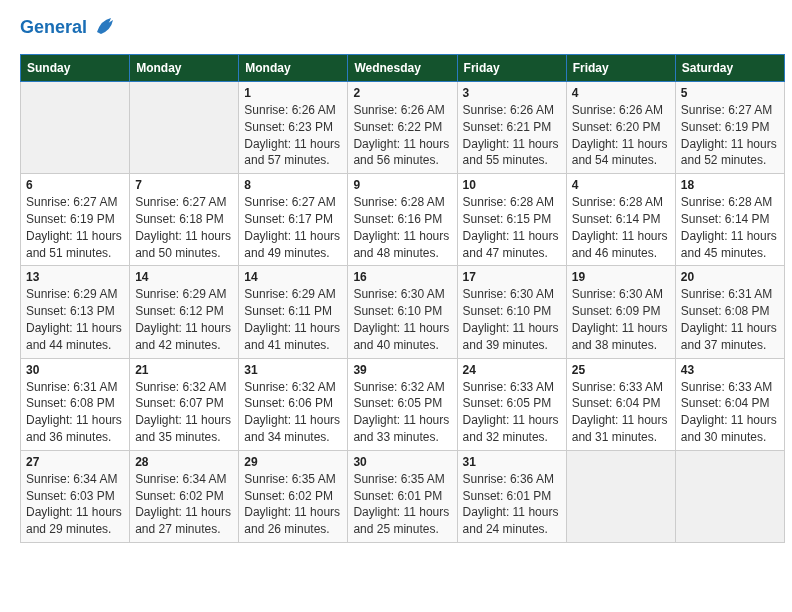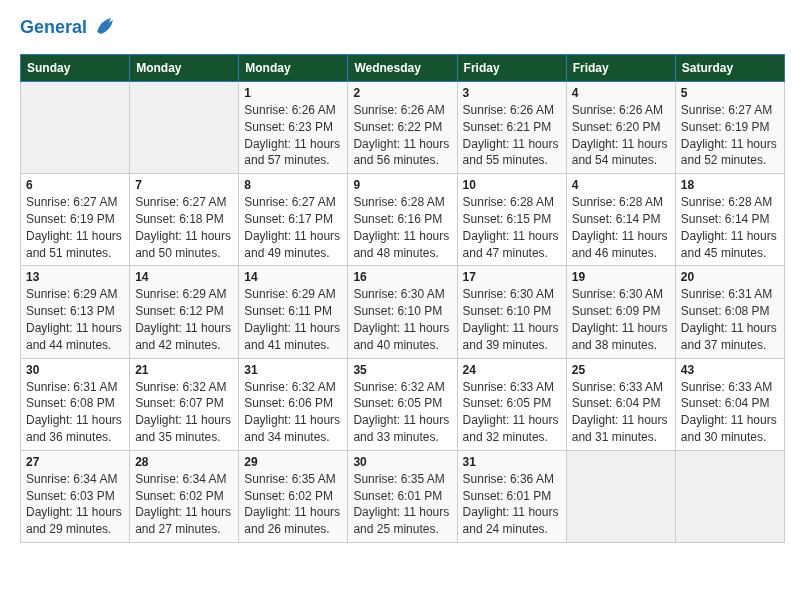--- a/index.html
+++ b/index.html
@@ -313,21 +313,21 @@
       </td>
           <td>
         <span class="day-num">31</span>
         <span class="day-info">
           Sunrise: 6:32 AM<br>
           Sunset: 6:06 PM<br>
           Daylight: 11 hours and 34 minutes.
         </span>
       </td>
           <td>
-        <span class="day-num">35</span>
+        <span class="day-num">39</span>
         <span class="day-info">
           Sunrise: 6:32 AM<br>
           Sunset: 6:05 PM<br>
           Daylight: 11 hours and 33 minutes.
         </span>
       </td>
           <td>
         <span class="day-num">24</span>
         <span class="day-info">
           Sunrise: 6:33 AM<br>

